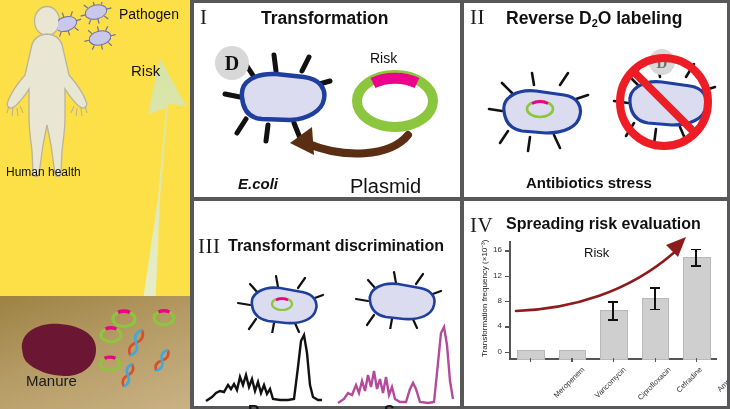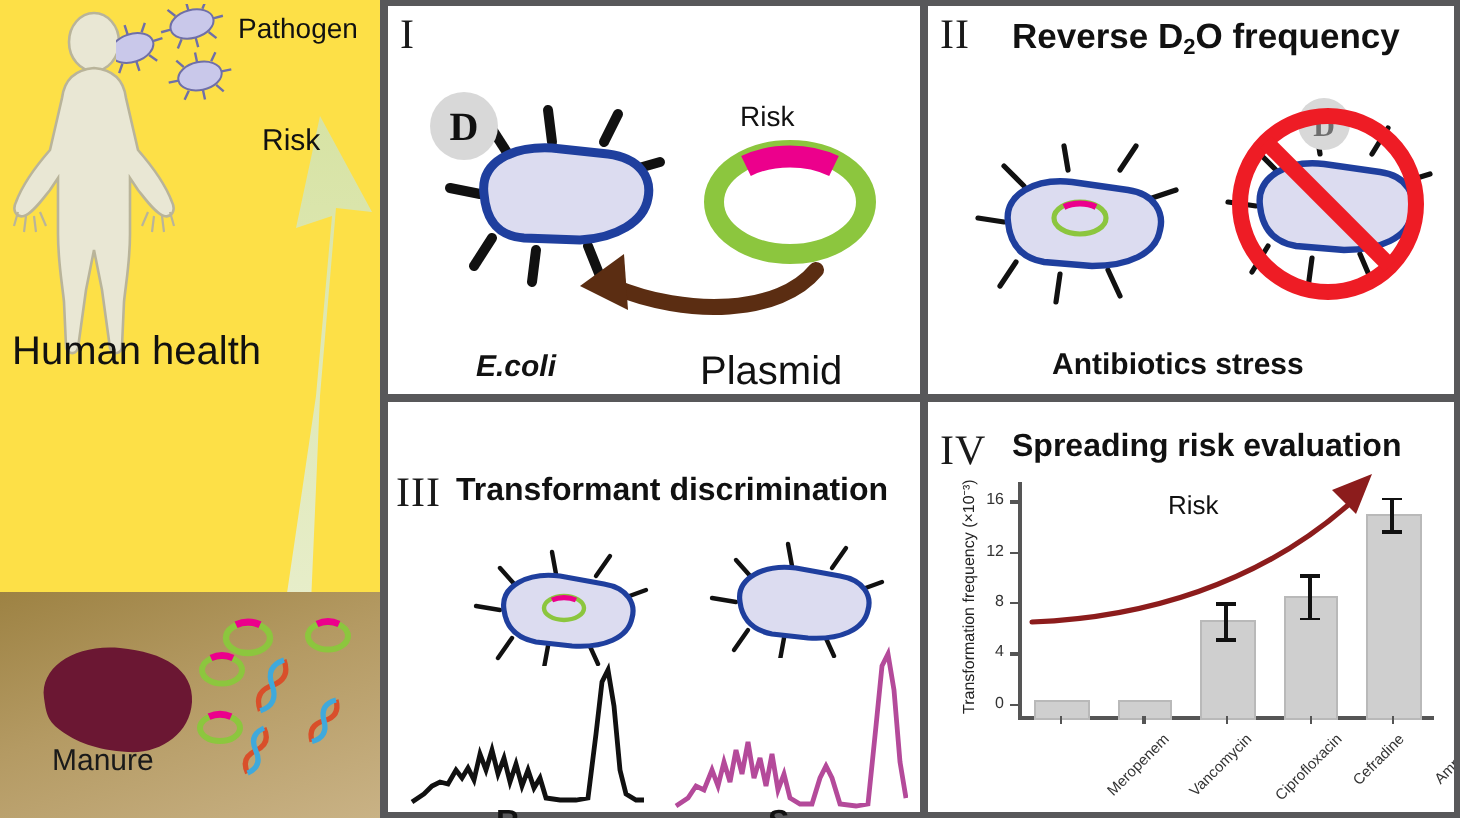--- a/index.html
+++ b/index.html
@@ -27,21 +27,21 @@
   .ptitle{position:absolute;font-weight:bold;font-size:17.5px;
           color:#111;white-space:nowrap;}
   .sub{font-size:11px;vertical-align:-3px;}
   .caption{position:absolute;font-size:20px;color:#111;white-space:nowrap;}
   .caption.ital{font-style:italic;font-weight:bold;font-size:15px;}
 
   
   #leftcol{position:absolute;left:0;top:0;width:190px;height:409px;background:#fde047;}
   #soil{position:absolute;left:0;top:296px;width:190px;height:113px;
         background:linear-gradient(160deg,#9d8243 0%,#b49a63 45%,#c9b285 100%);}
-  #human-health{left:6px;top:165px;font-size:20px;}
+  #human-health{left:6px;top:165px;font-size:12px;}
   #manure-label{left:26px;top:372px;font-size:15px;color:#1a1a1a;}
   #risk-left{left:131px;top:62px;font-size:15px;}
   #pathogen-label{left:119px;top:6px;font-size:14px;}
   .errbar{position:absolute;background:#111;}
 
   
   #chart{position:absolute;left:0;top:0;width:100%;height:100%;}
   .ytick{position:absolute;font-size:8px;color:#333;text-align:right;width:16px;}
   .xtick{position:absolute;font-size:7.5px;color:#333;
          transform:rotate(-45deg);transform-origin:right top;
@@ -167,20 +167,21 @@
 
   <div class="divider" id="border-top"></div>
   <div class="divider" id="border-bottom"></div>
   <div class="divider" id="border-right"></div>
   <div class="divider" id="v-main"></div>
   <div class="divider" id="v-right"></div>
   <div class="divider" id="h-mid"></div>
 
   <div class="panel" id="p1">
     <span class="roman" style="left:6px;top:2px;">I</span>
+    <span class="ptitle" style="left:67px;top:5px;">Transformation</span>
 
     <svg width="150" height="120" style="position:absolute;left:16px;top:38px;">
       <g stroke="#111" stroke-width="5" fill="none" stroke-linecap="round">
         <path d="M44 36 l-9 -14"></path>
         <path d="M66 30 l-2 -16"></path>
         <path d="M92 30 l7 -14"></path>
         <path d="M106 44 l14 -4"></path>
         <path d="M30 56 l-15 -3"></path>
         <path d="M36 78 l-9 14"></path>
         <path d="M58 84 l-2 16"></path>
@@ -203,21 +204,21 @@
       <path d="M38 14 L16 30 L40 42 Z" fill="#5b2d12"></path>
     </svg>
 
     <span class="caption ital" style="left:44px;top:172px;">E.coli</span>
     <span class="caption" style="left:156px;top:172px;font-weight:normal;">Plasmid</span>
   </div>
 
   <div class="panel" id="p2">
     <span class="roman" style="left:6px;top:2px;">II</span>
     <span class="ptitle" style="left:42px;top:5px;">
-      <span>Reverse D</span><span class="sub">2</span><span>O frequency</span>
+      <span>Reverse D</span><span class="sub">2</span><span>O labeling</span>
     </span>
 
     <svg width="120" height="105" style="position:absolute;left:18px;top:54px;">
       <g stroke="#111" stroke-width="2.6" fill="none" stroke-linecap="round">
         <path d="M30 36 l-10 -10"></path>
           <path d="M52 28 l-2 -12"></path>
         <path d="M78 28 l8 -12"></path>
           <path d="M94 42 l12 -4"></path>
         <path d="M20 54 l-13 -2"></path>
           <path d="M26 74 l-8 12"></path>

